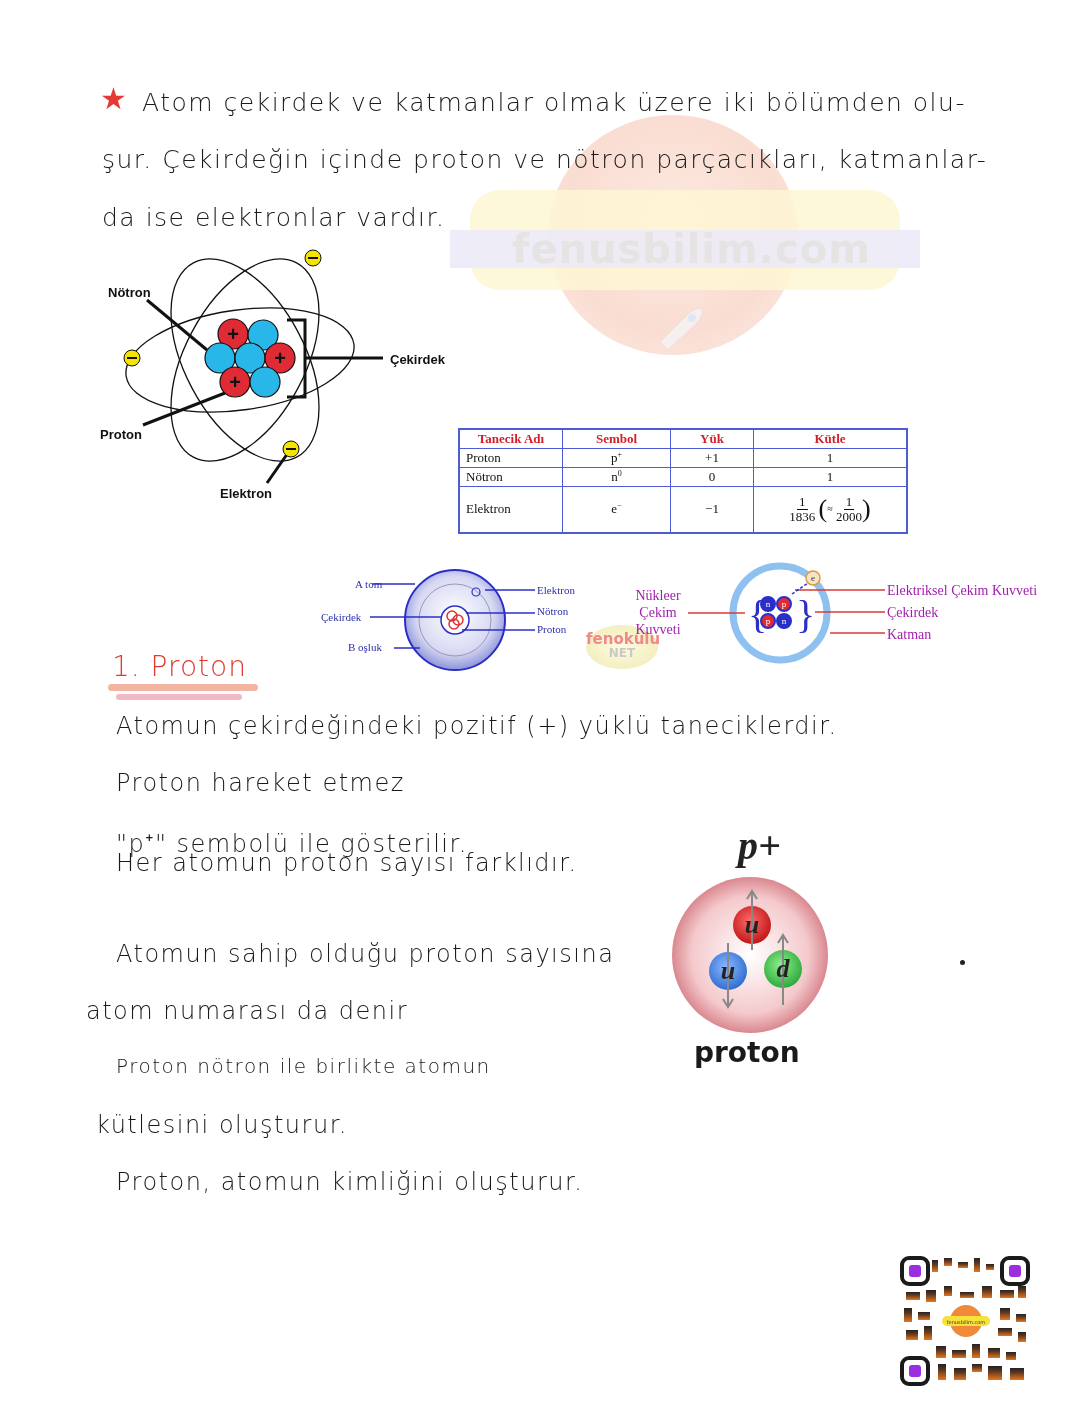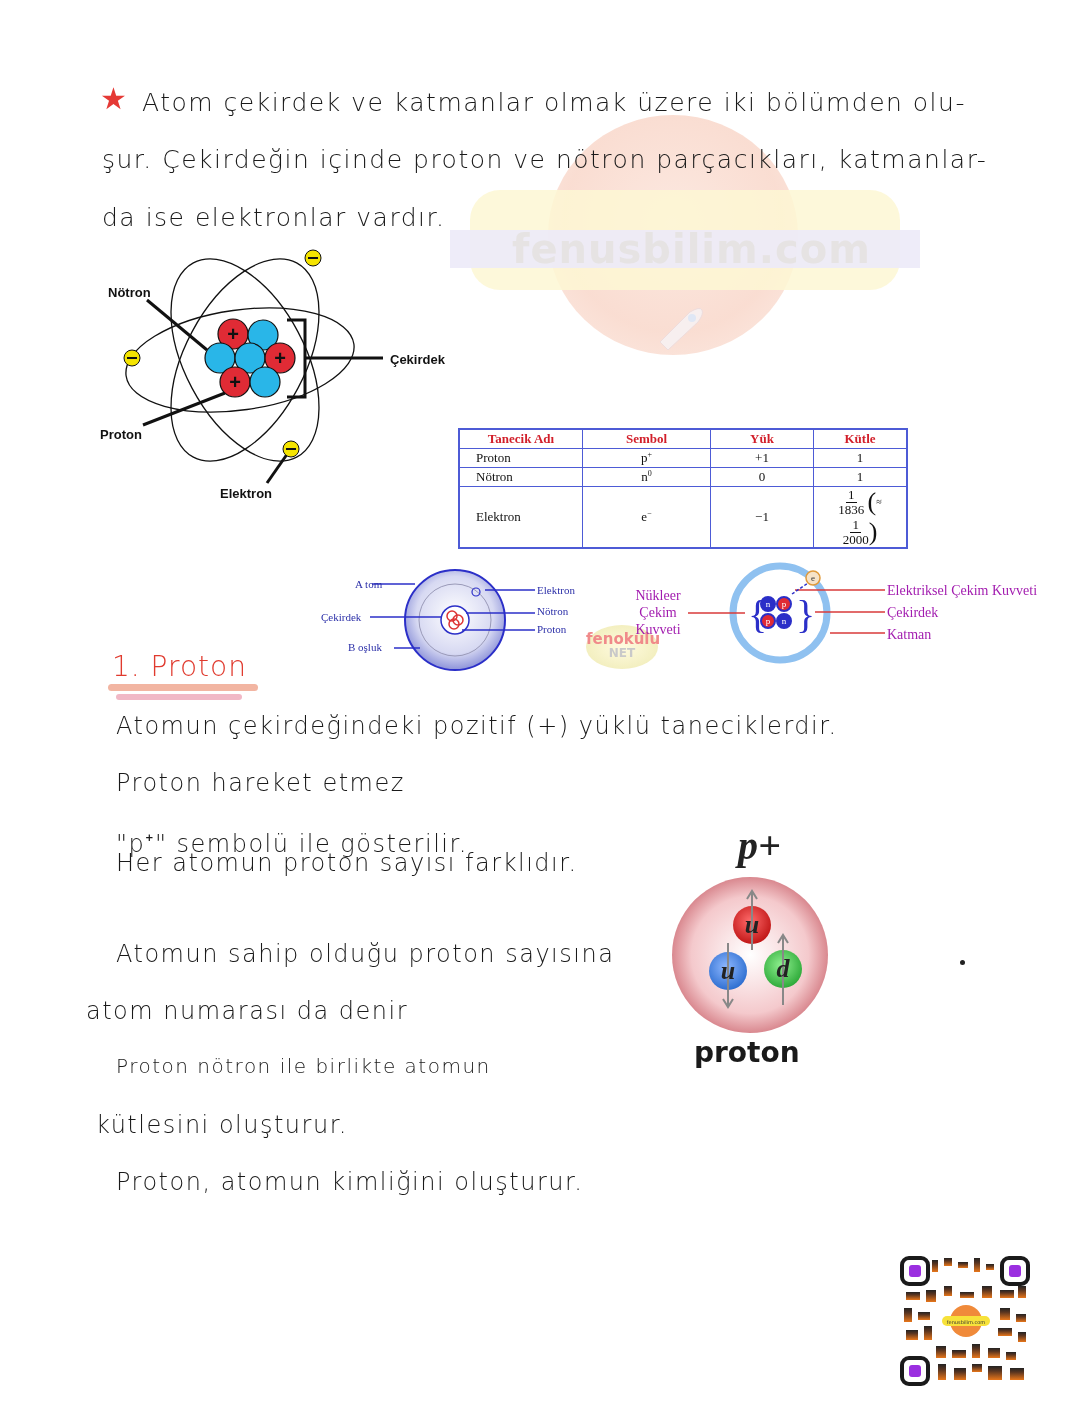--- a/index.html
+++ b/index.html
@@ -5,21 +5,21 @@
   html,body{margin:0;padding:0;background:#fff;}
   body{width:1080px;height:1417px;position:relative;overflow:hidden;font-family:"DejaVu Sans",sans-serif;color:#111;}
   .hand{font-family:"DejaVu Sans",sans-serif;font-weight:300;letter-spacing:1.5px;color:#1a1a1a;position:absolute;white-space:nowrap;}
   .wm{position:absolute;}
   .wm-planet{left:548px;top:115px;width:250px;height:240px;border-radius:50%;background:radial-gradient(circle at 50% 45%,#fbe1d6 0%,#f8d2c3 60%,#fbe6dd 100%);opacity:.75;}
   .wm-band-blue{left:450px;top:230px;width:470px;height:38px;background:#eceaf8;opacity:.9;}
   .wm-band-yellow{left:470px;top:190px;width:430px;height:100px;background:#fdf7d4;opacity:.85;border-radius:30px;}
   .wm-text{left:512px;top:226px;font-size:40px;font-weight:bold;color:#e6e3e3;font-family:"DejaVu Sans",sans-serif;letter-spacing:1px;}
   .star{position:absolute;left:100px;top:84px;color:#e53935;font-size:30px;line-height:1;}
   table.ptable{position:absolute;left:458px;top:428px;width:450px;border-collapse:collapse;font-family:"Liberation Serif",serif;font-size:13px;border:2px solid #4d5bd6;}
-  table.ptable th,table.ptable td{border:1.5px solid #4d5bd6;padding:0 16px;height:18px;}
+  table.ptable th,table.ptable td{border:1.5px solid #4d5bd6;padding:0 6px;height:18px;}
   table.ptable th{color:#d21f2a;font-weight:bold;text-align:center;}
   table.ptable td{text-align:center;}
   table.ptable td.name{text-align:left;}
   .frac{display:inline-flex;flex-direction:column;align-items:center;vertical-align:middle;line-height:14px;}
   .frac .num{border-bottom:1px solid #111;padding:0 2px;}
   .lbl-bold{position:absolute;font-weight:bold;font-size:13px;font-family:"Liberation Sans",sans-serif;color:#111;}
   .lbl-serif{position:absolute;font-family:"Liberation Serif",serif;font-size:11px;color:#2b2fa8;}
   .lbl-red{position:absolute;font-family:"Liberation Serif",serif;font-size:14px;color:#a21caf;}
   .heading{position:absolute;left:112px;top:650px;font-size:28px;color:#e03a2e;font-family:"DejaVu Sans",sans-serif;font-weight:300;letter-spacing:1px;}
   .hl1{position:absolute;left:108px;top:684px;width:150px;height:7px;border-radius:4px;background:#f2b5a2;}

